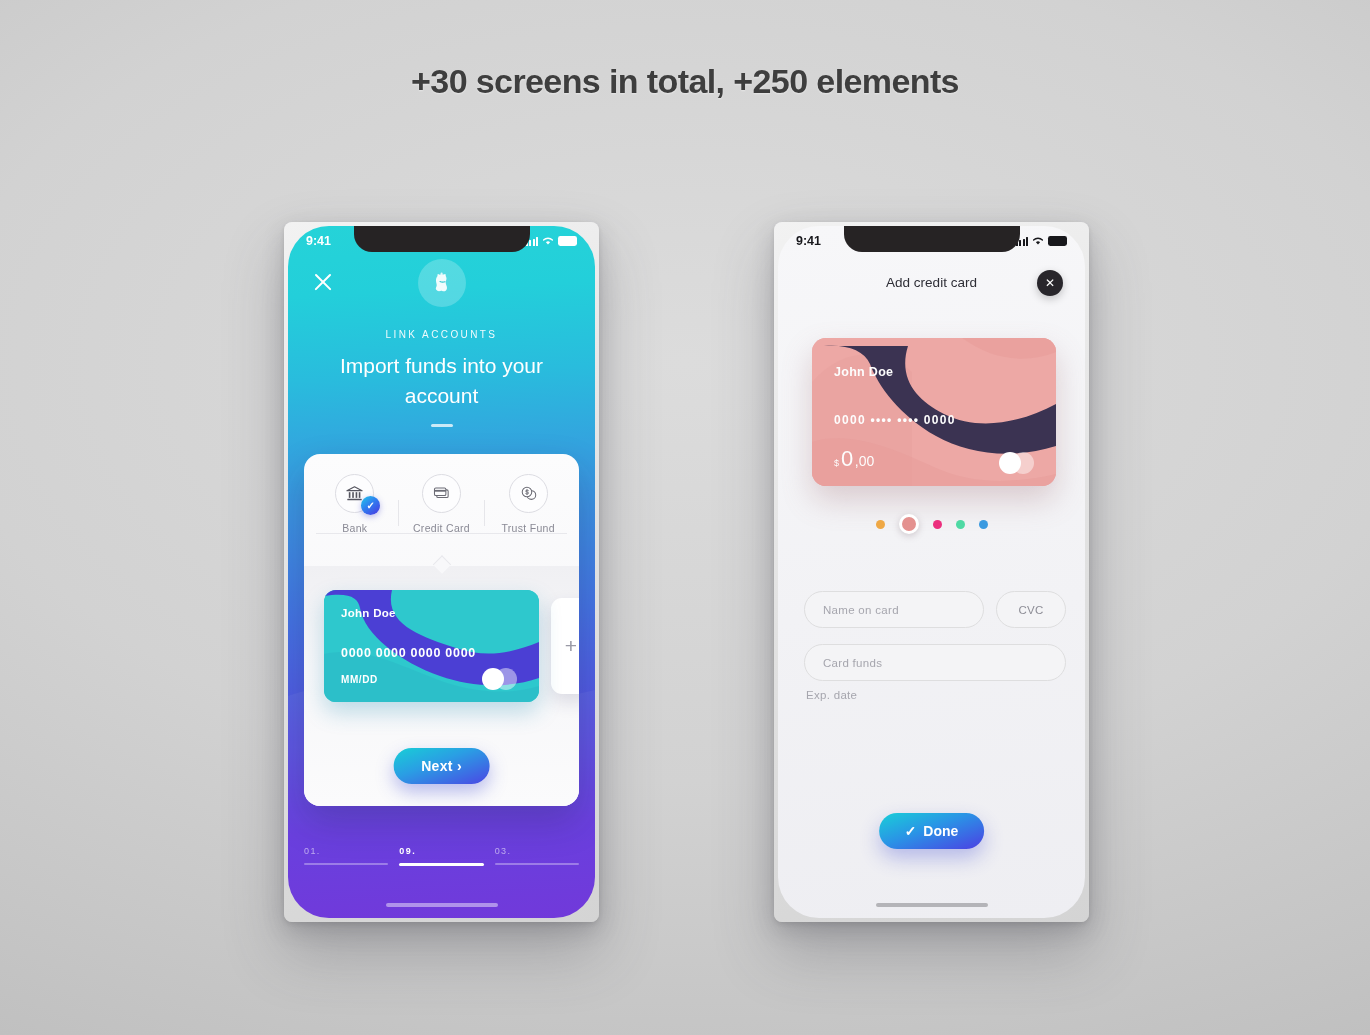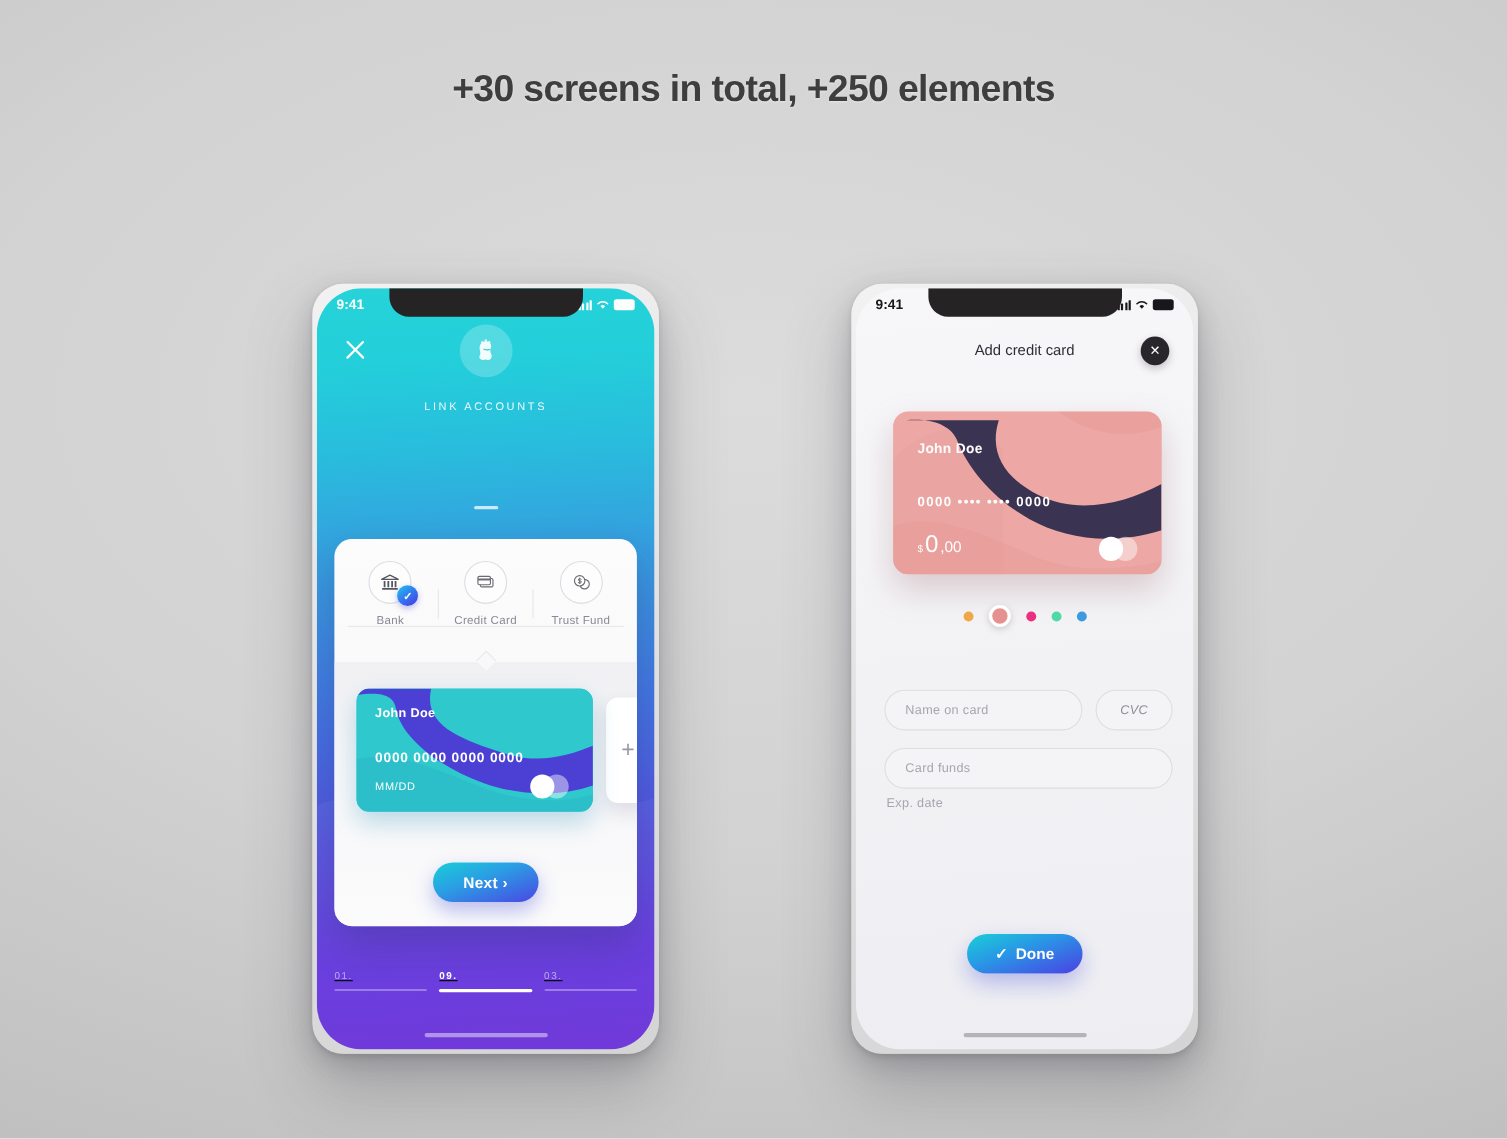--- a/index.html
+++ b/index.html
@@ -26,28 +26,27 @@
     color: #3e3e3e;
     letter-spacing: -0.6px;
     text-shadow: 0 1px 2px rgba(255,255,255,0.45);
   }
 
   
   .phone {
     position: absolute;
     width: 315px;
     height: 700px;
-    border-radius: 28px;
+    border-radius: 8px;
     padding: 4px;
     background: linear-gradient(160deg, #f2f2f2 0%, #e2e2e2 50%, #d4d4d4 100%);
     box-shadow:
       0 30px 60px rgba(70,70,80,0.30),
       0 8px 22px rgba(60,60,70,0.20),
       0 2px 5px rgba(0,0,0,0.10);
-    margin-top: 36px;
   }
   .phone-screen {
     position: relative;
     width: 100%;
     height: 100%;
     border-radius: 41px;
     overflow: hidden;
   }
   .notch {
     position: absolute;
@@ -274,21 +273,21 @@
     color: #fff; font-size: 11.5px; font-weight: bold;
     letter-spacing: 0.3px; z-index: 3;
   }
   .cardnum-teal {
     position: absolute; left: 17px; top: 56px;
     color: #fff; font-size: 12.5px; font-weight: bold;
     letter-spacing: 0.7px; z-index: 3;
   }
   .cardexp {
     position: absolute; left: 17px; top: 84px;
-    color: #fff; font-size: 10px; font-weight: normal;
+    color: #fff; font-size: 10px; font-weight: bold;
     letter-spacing: 0.6px; z-index: 3;
   }
   .card-logo {
     position: absolute; right: 15px; bottom: 12px;
     width: 42px; height: 22px; z-index: 3;
   }
   .card-logo span {
     position: absolute; top: 0;
     width: 22px; height: 22px; border-radius: 50%;
   }
@@ -313,21 +312,21 @@
 
   
   .steps {
     position: absolute;
     left: 16px; right: 16px;
     bottom: 52px;
     display: flex;
     gap: 11px;
     z-index: 16;
   }
-  .step { flex: 1; text-decoration: underline; }
+  .step { flex: 1; }
   .step-num {
     font-size: 9px;
     letter-spacing: 1.4px;
     color: rgba(255,255,255,0.55);
     margin-bottom: 7px;
   }
   .step.active .step-num { color: #ffffff; font-weight: bold; }
   .step-bar {
     height: 2.4px;
     border-radius: 2px;
@@ -413,21 +412,21 @@
     background: #f4f4f6;
     display: flex; align-items: center;
     padding: 0 18px;
     font-size: 11.5px;
     color: #a6a6ae;
     letter-spacing: 0.3px;
     z-index: 18;
   }
   #f-name { left: 26px; top: 365px; width: 180px; height: 37px; }
   #f-cvc  { left: 218px; top: 365px; width: 70px; height: 37px;
-            justify-content: center; padding: 0; color: #8d8d96; font-style: italic; }
+            justify-content: center; padding: 0; color: #8d8d96; }
   #f-num  { left: 26px; top: 418px; width: 262px; height: 37px; }
 
   .exp-label {
     position: absolute;
     left: 28px; top: 463px;
     font-size: 11.5px;
     color: #a6a6ae;
     letter-spacing: 0.3px;
     z-index: 18;
   }
@@ -516,20 +515,21 @@
       <svg width="26" height="26" viewBox="0 0 26 26">
         <path d="M13 4.2c-3.6 0-6 2.6-6 6 0 2.2 0.7 3.3 0.7 5 0 1.4-0.9 2.2-0.9 3.4 0 1.5 1.5 2.6 3.4 2.6 1.1 0 1.6-0.4 2.2-0.4 0.8 0 1.1 0.5 2.1 0.5 2 0 3.5-1.4 3.5-3.4 0-2-1.3-3-1.3-5.3 0-1.6 0.8-2.6 0.8-4.2 0-2.6-1.9-4.2-4.5-4.2z" fill="#ffffff" opacity="0.92"></path>
         <circle cx="9.4" cy="5.2" r="1.1" fill="#ffffff" opacity="0.8"></circle>
         <circle cx="12.6" cy="3.6" r="1.1" fill="#ffffff" opacity="0.8"></circle>
         <circle cx="15.8" cy="5.0" r="1.1" fill="#ffffff" opacity="0.8"></circle>
         <path d="M11 11.5 q2.5 1.2 5 0.2" stroke="#2fc8cf" stroke-width="1.1" fill="none" stroke-linecap="round"></path>
       </svg>
     </div>
 
     <div class="eyebrow">LINK ACCOUNTS</div>
+    <div class="big-title">Import funds into your account</div>
     <div class="title-rule"></div>
 
     <div class="sheet">
 
       <div class="methods">
 
         <div class="method">
           <div class="method-circle">
             <svg width="19" height="19" viewBox="0 0 20 20">
               <path d="M10 3 L18 7 L2 7 Z" fill="none" stroke="#55555f" stroke-width="1.2" stroke-linejoin="round"></path>

